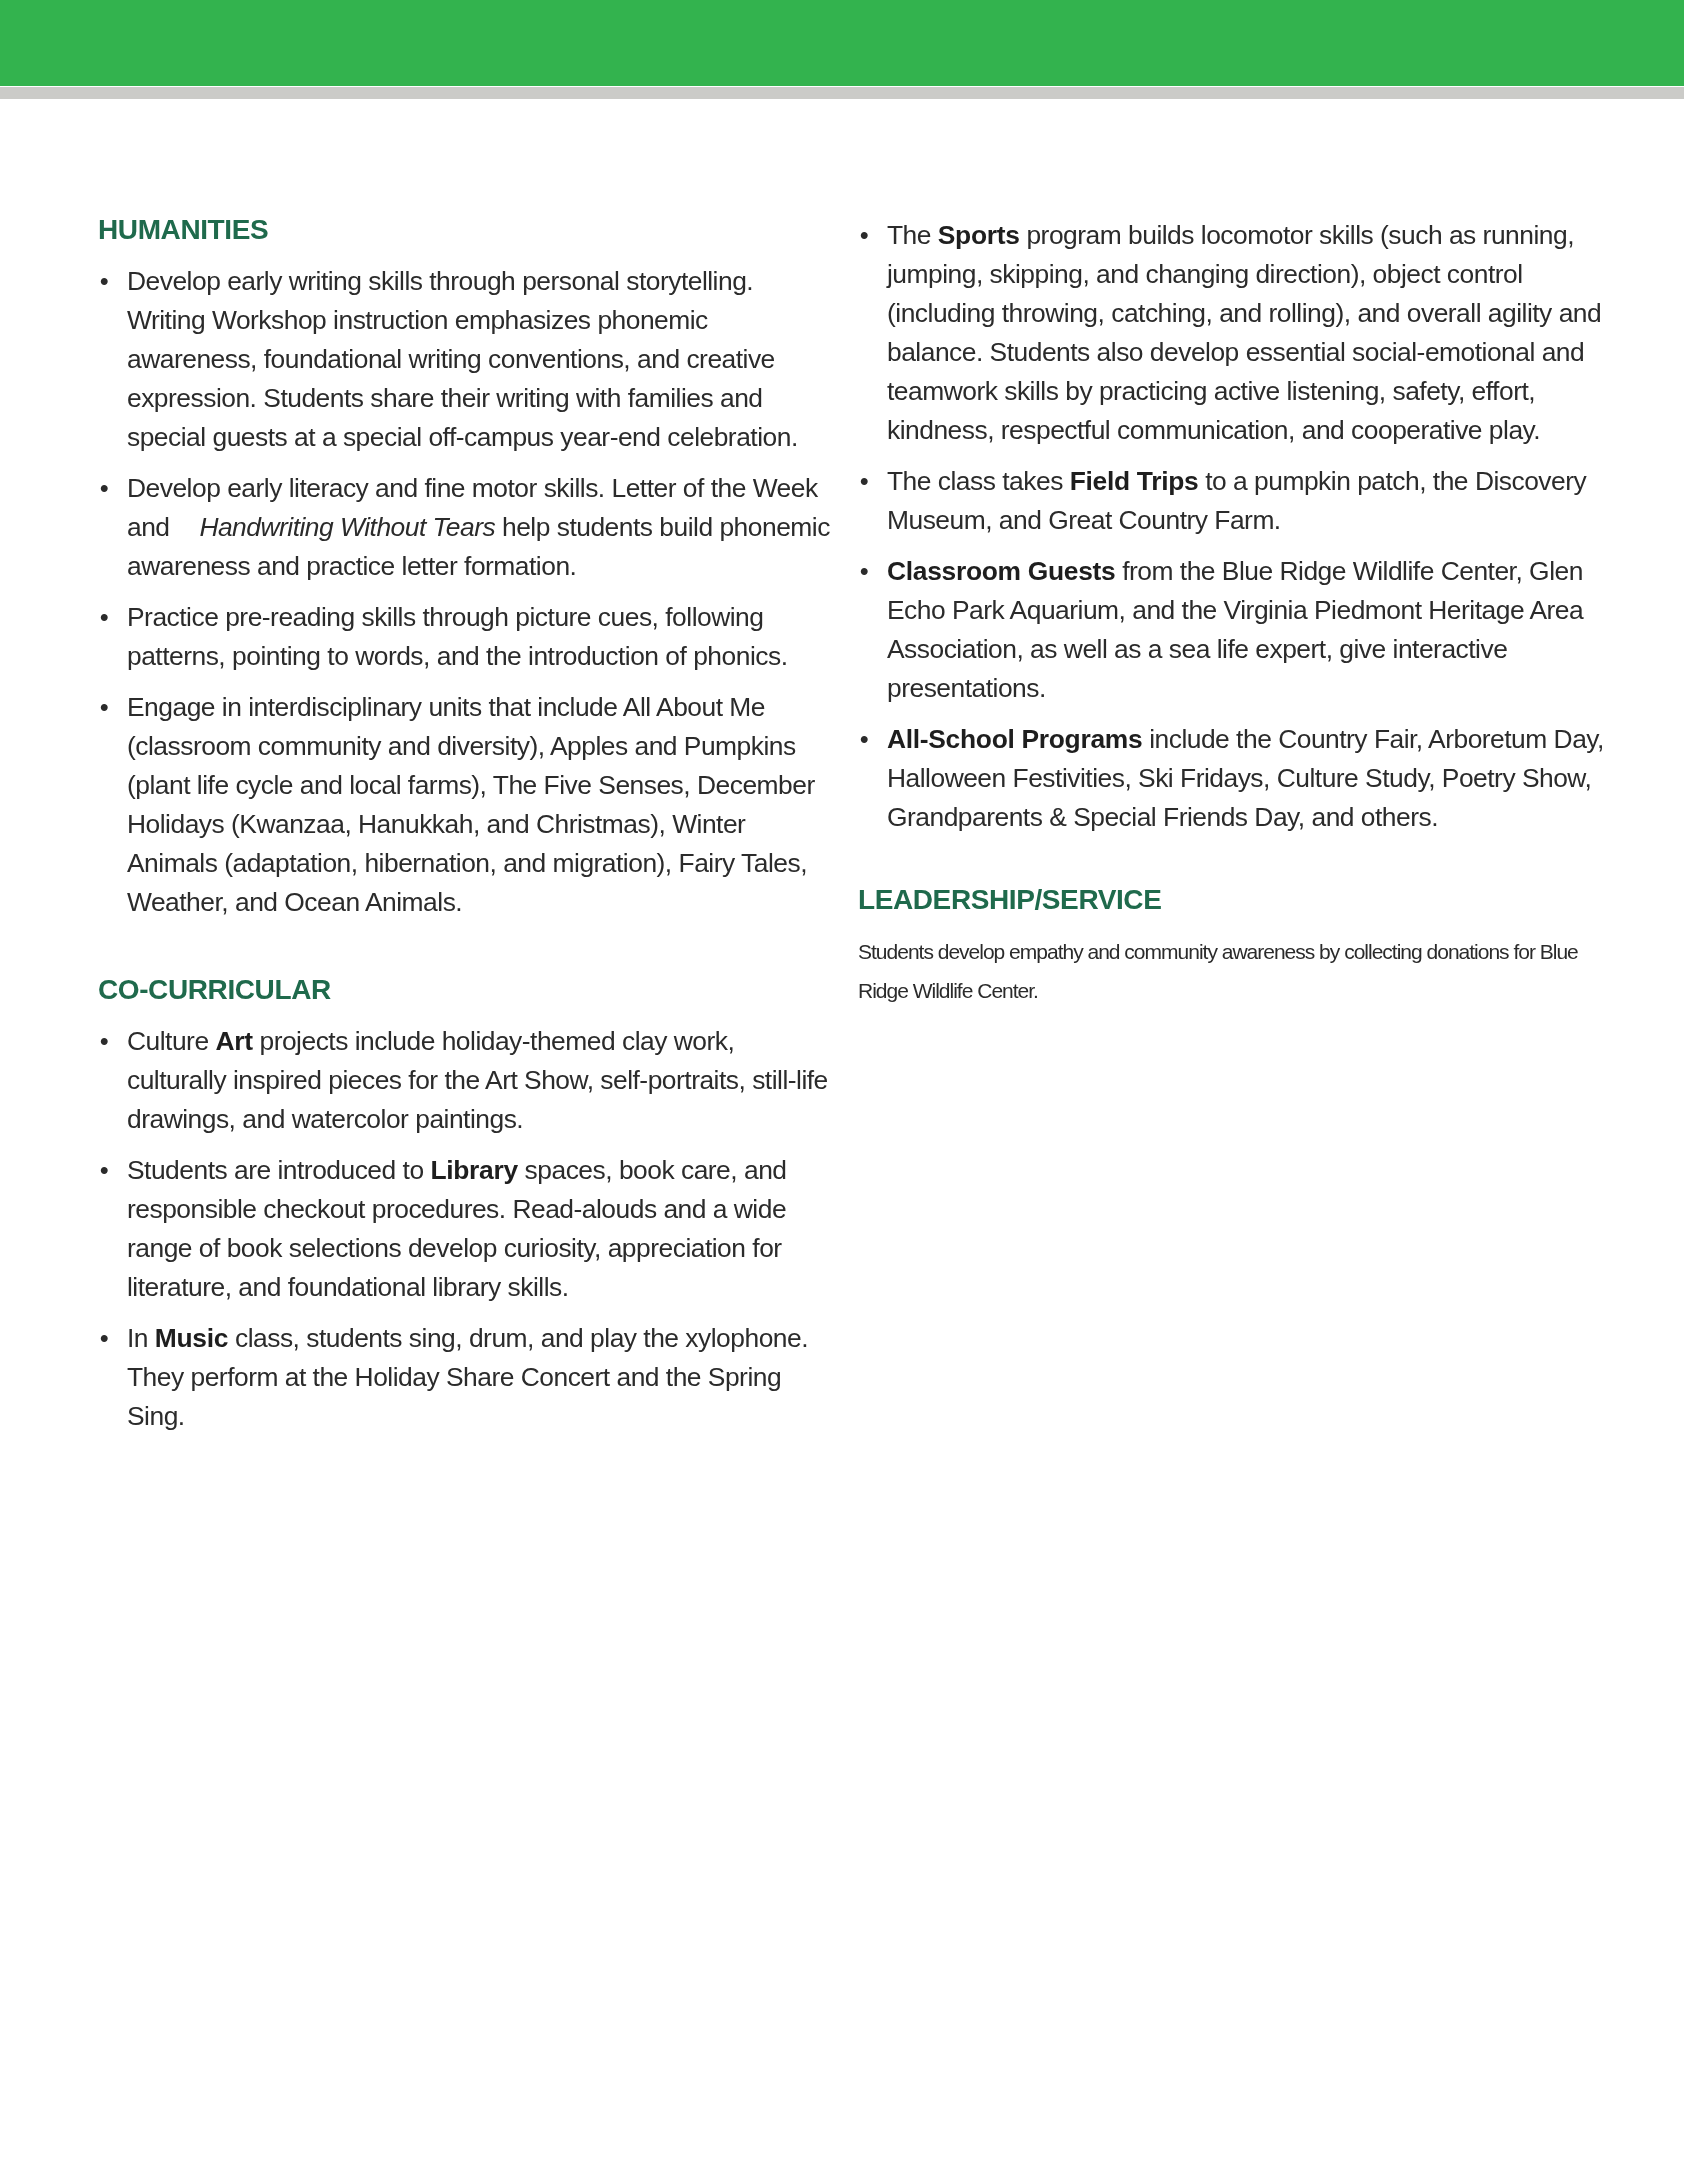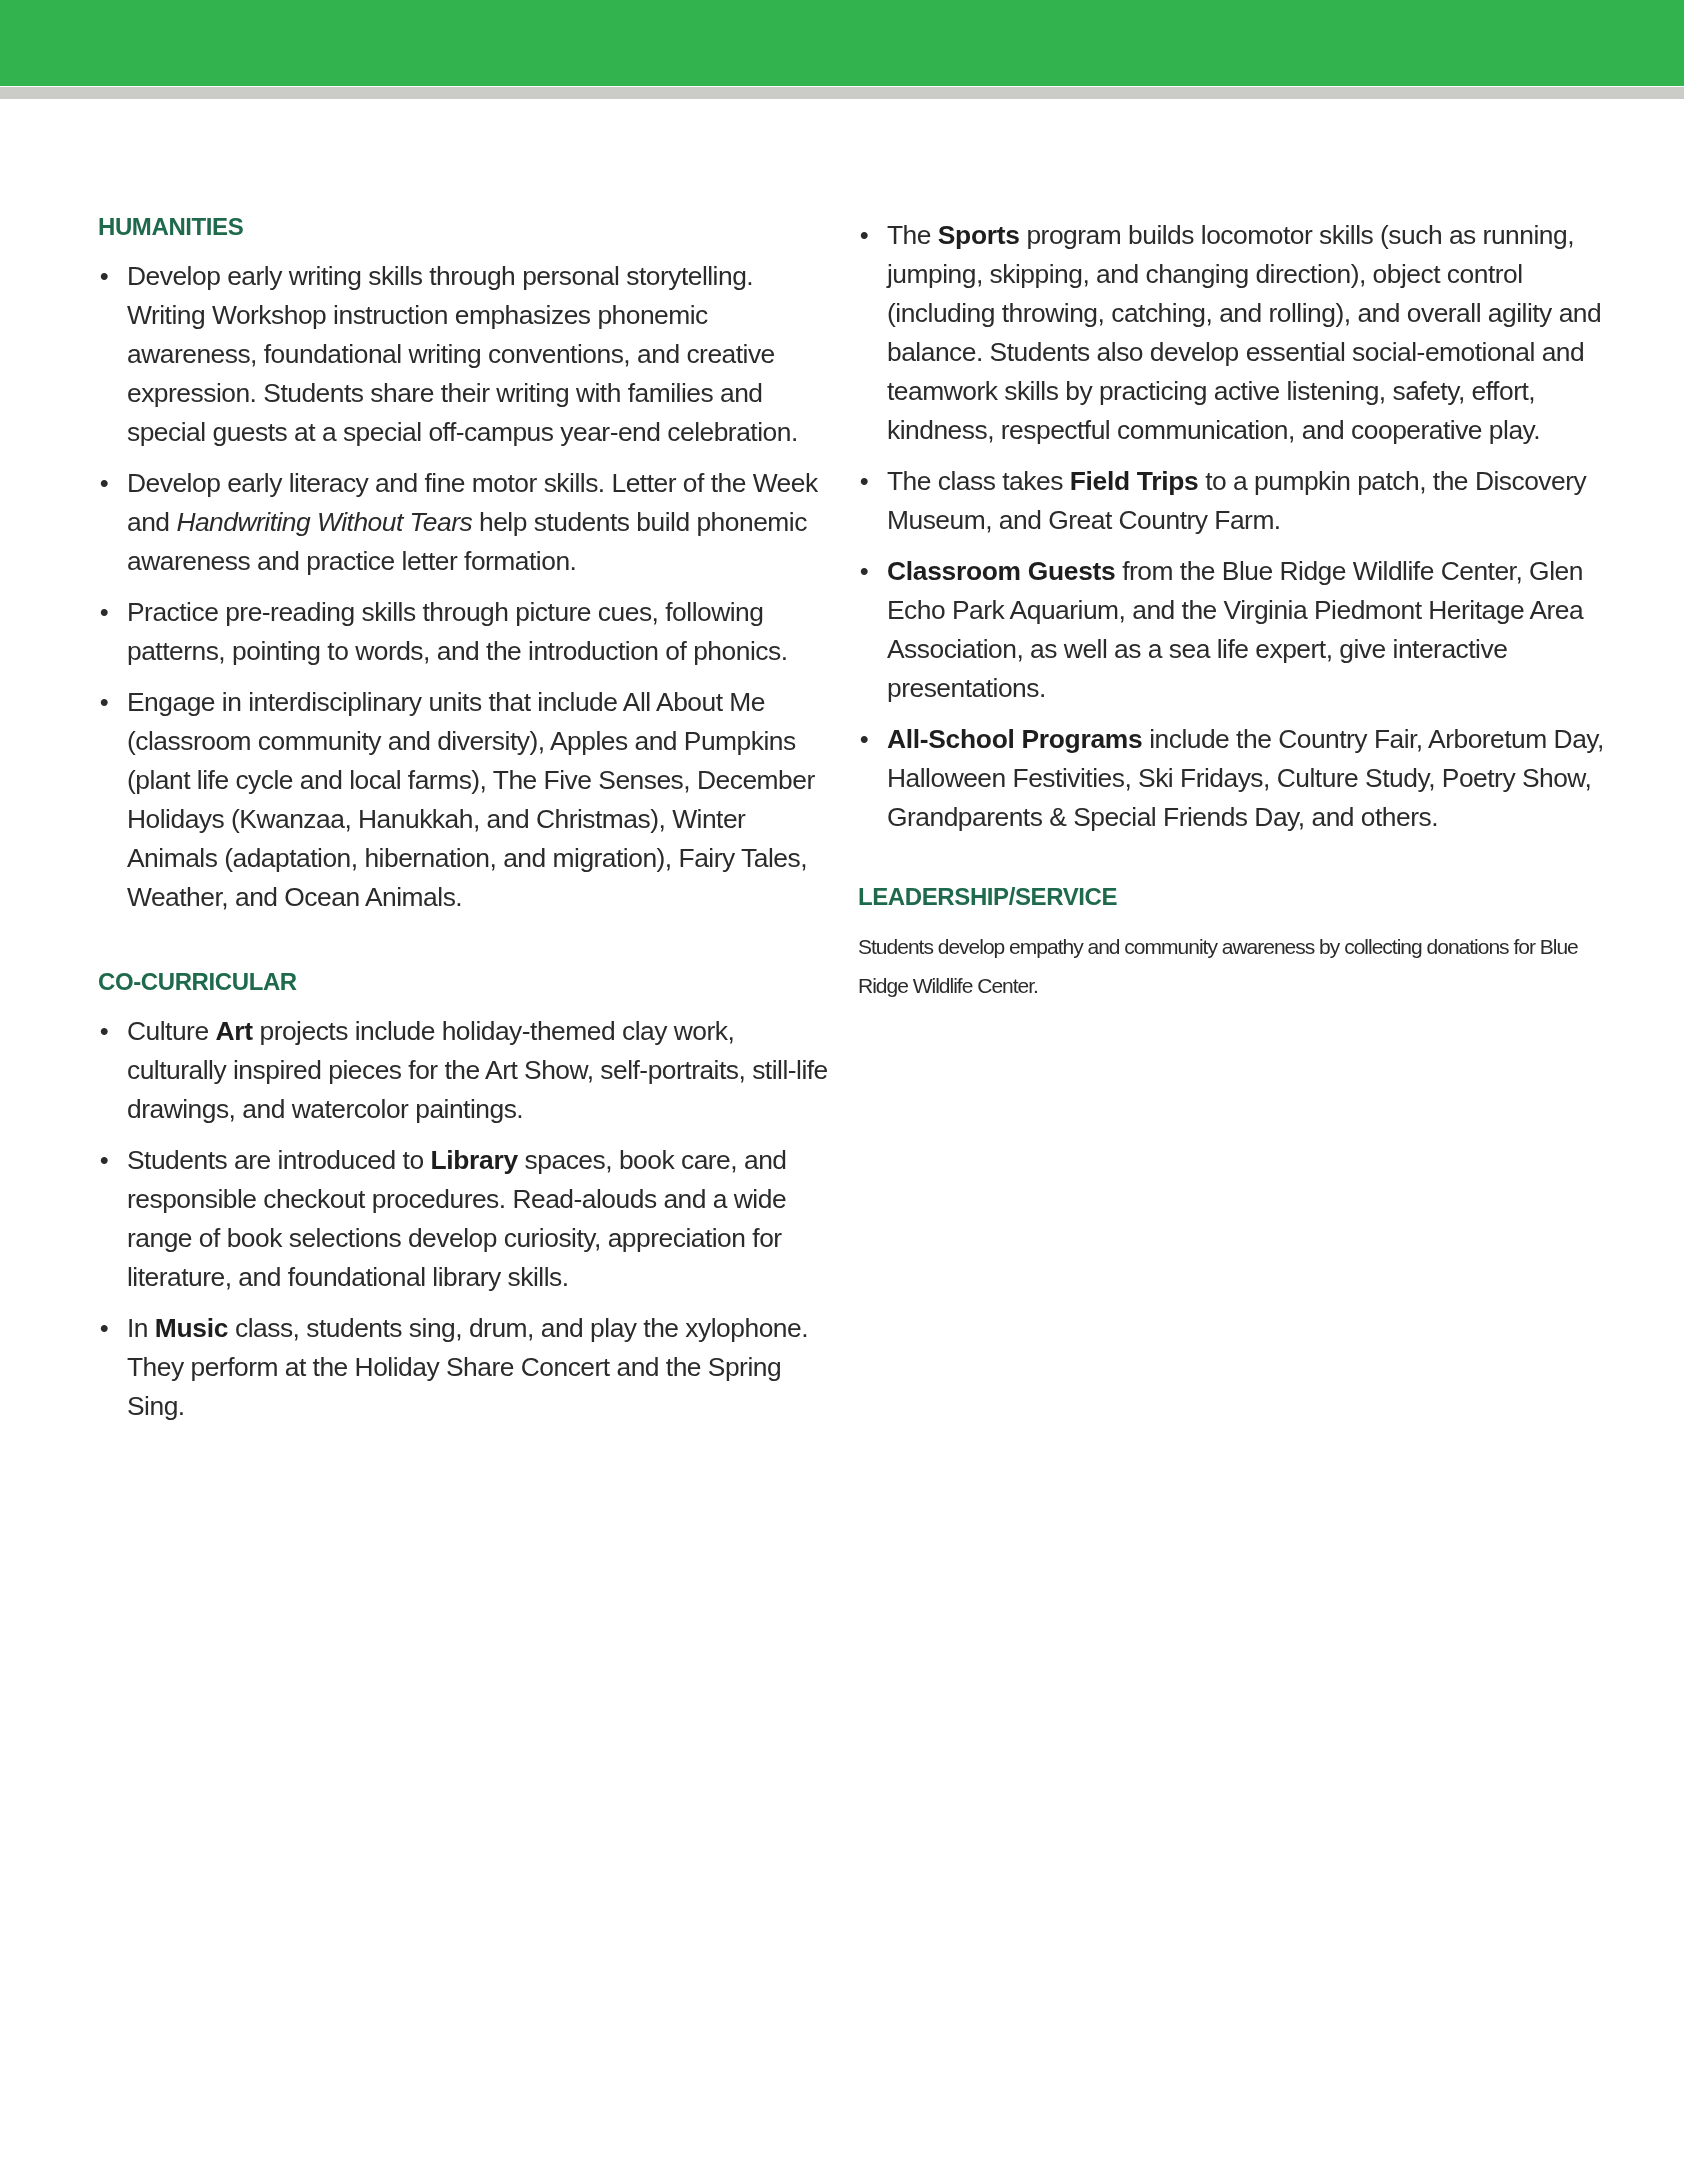--- a/index.html
+++ b/index.html
@@ -33,21 +33,21 @@
       position: absolute;
       top: 213px;
     }
     .col-left { left: 98px; width: 733px; }
     .col-right { left: 858px; width: 750px; top: 216px; }
 
     .section-heading {
       font-family: "Liberation Sans", sans-serif;
       font-weight: bold;
       color: #1f6a4c;
-      font-size: 24px;
+      font-size: 28px;
       letter-spacing: -0.4px;
       margin: 0 0 15.3px 0;
       line-height: 1.2;
     }
     ul.bullets {
       list-style: none;
       margin: 0;
       padding: 0;
     }
     ul.bullets li {
@@ -59,21 +59,21 @@
       margin-bottom: 12px;
       color: #2b2b2b;
     }
     ul.bullets li .bullet-dot {
       position: absolute;
       left: 1.7px;
       top: 0;
       font-size: 25.6px;
     }
     .bold { font-weight: bold; color: #1e1e1e; letter-spacing: -0.3px; text-align: center; }
-    .ital { font-style: italic; }
+    .ital { font-style: italic; margin-left: 23px; }
     .spacer-sec { height: 39px; }
     .plain-para {
       font-size: 21px;
       line-height: 39px;
       letter-spacing: -1px;
       margin: 0;
       color: #2b2b2b;
     }
   </style>
 </head>

